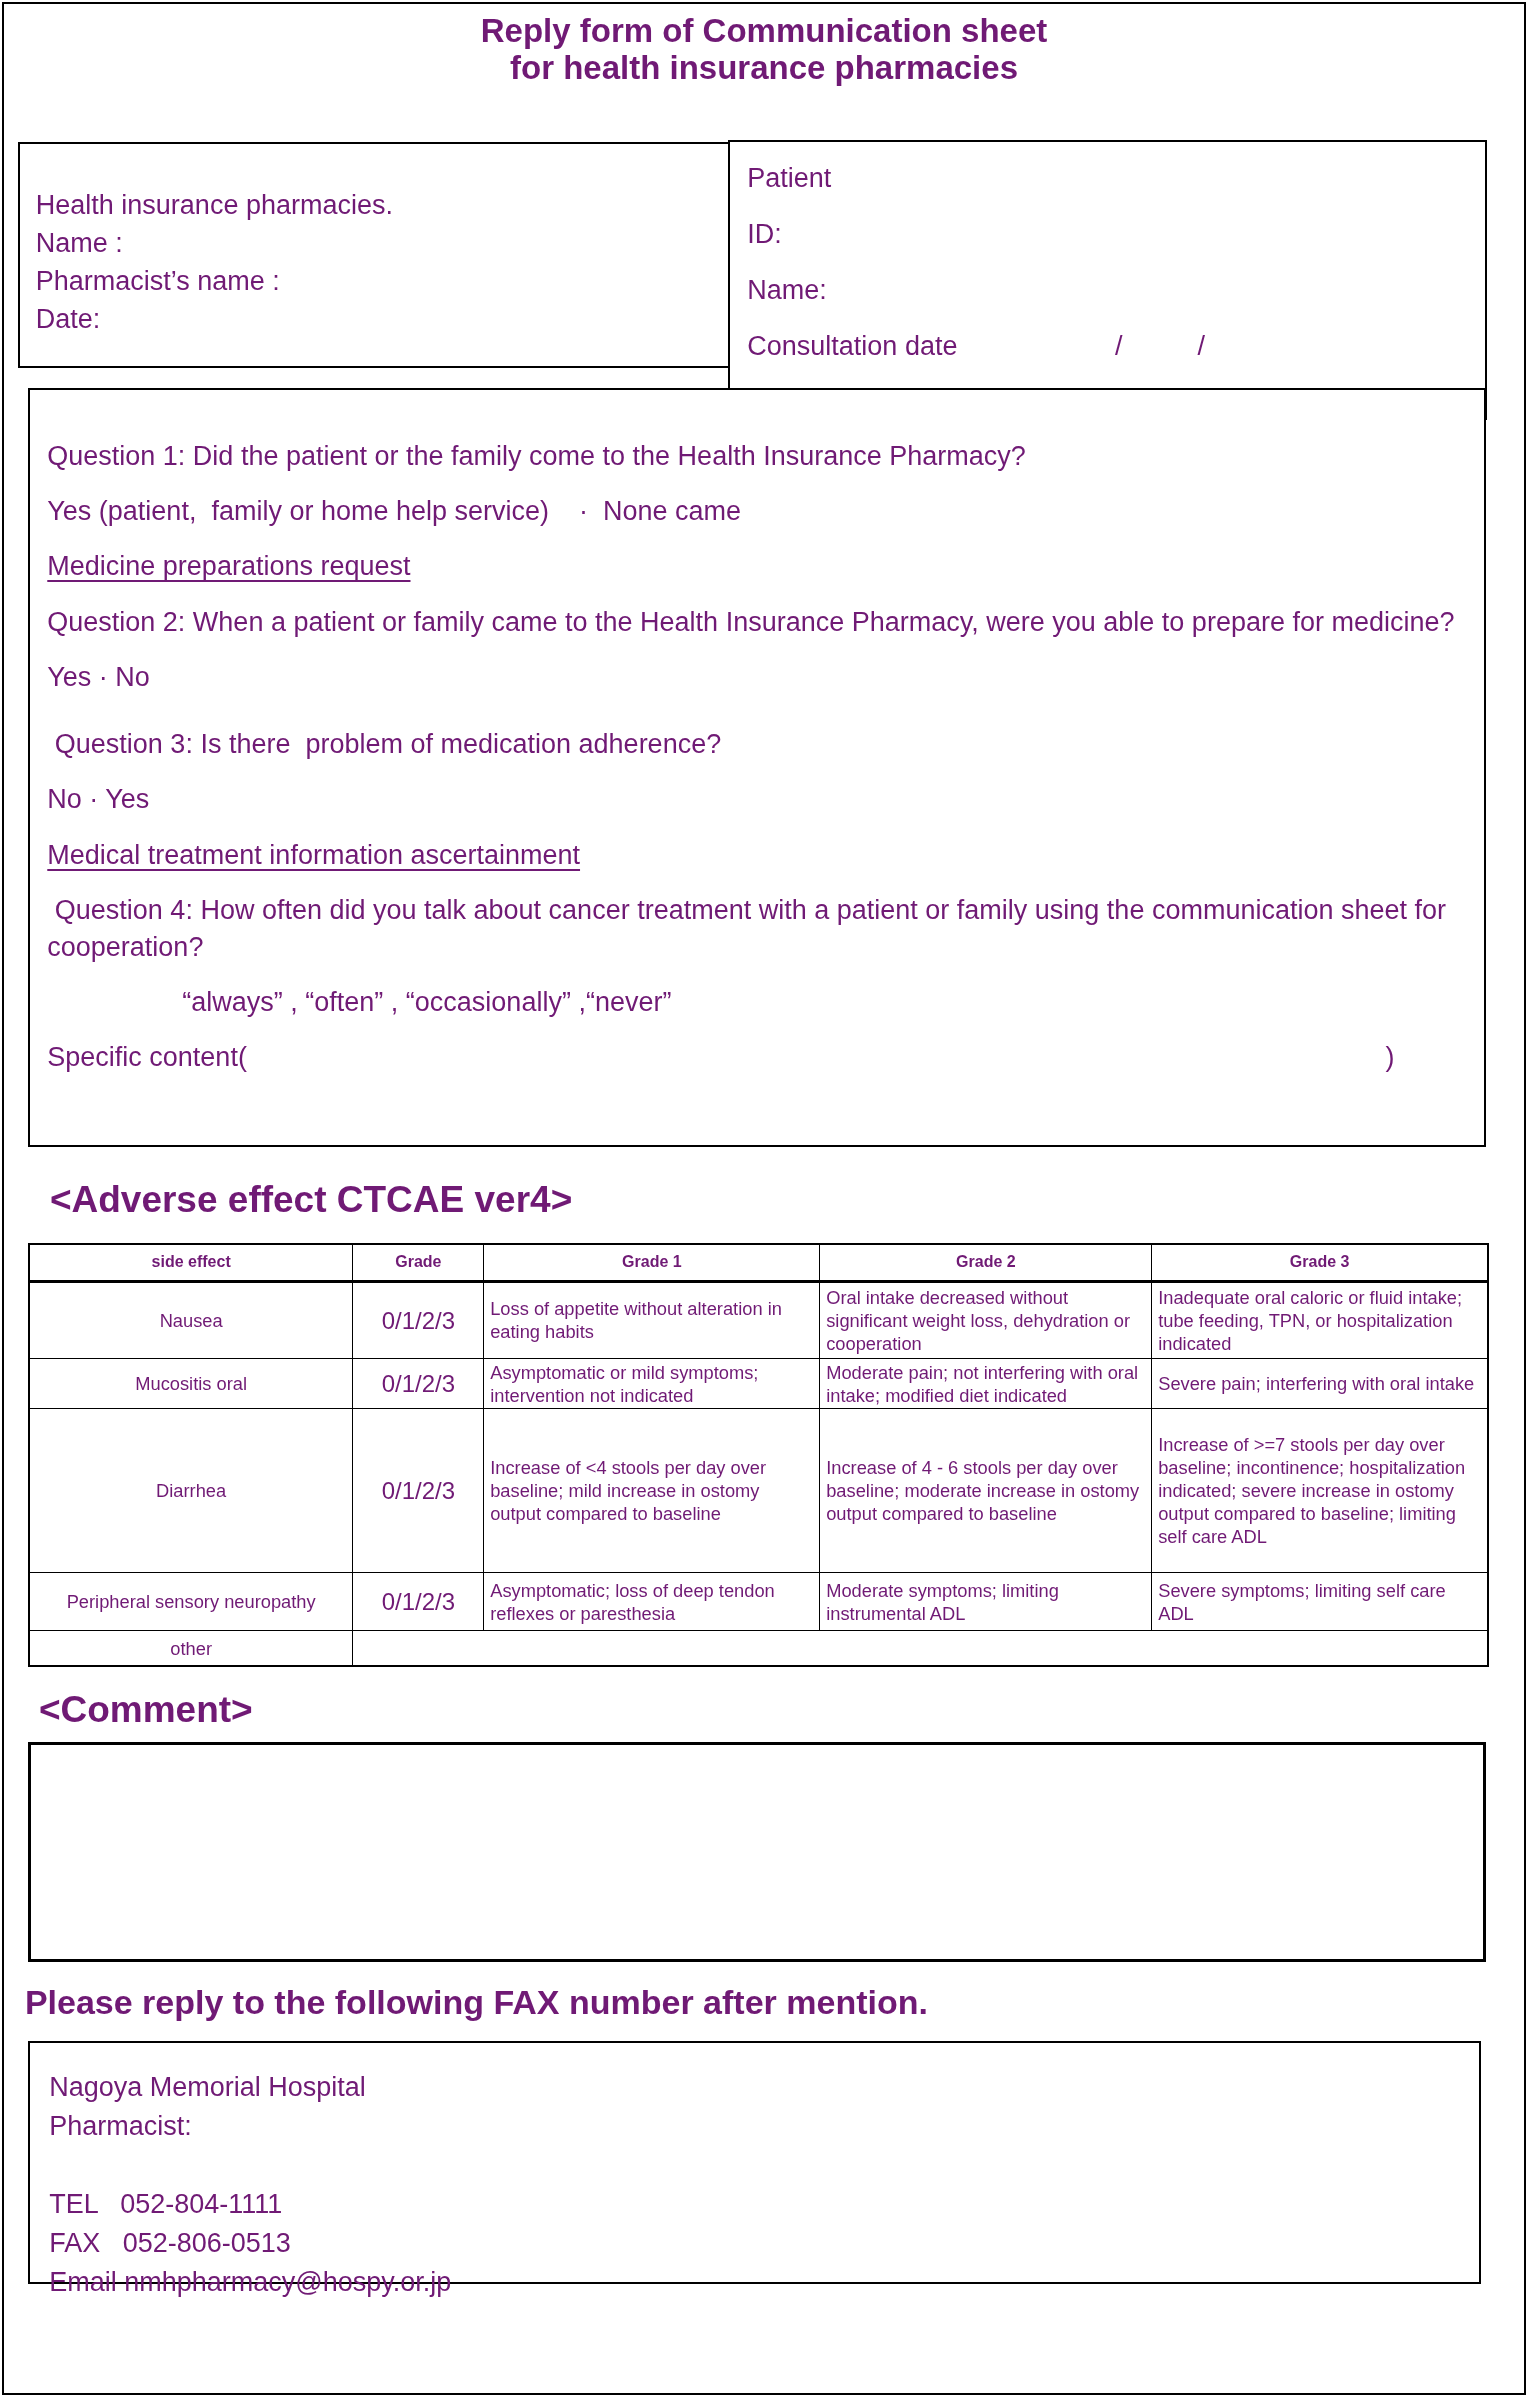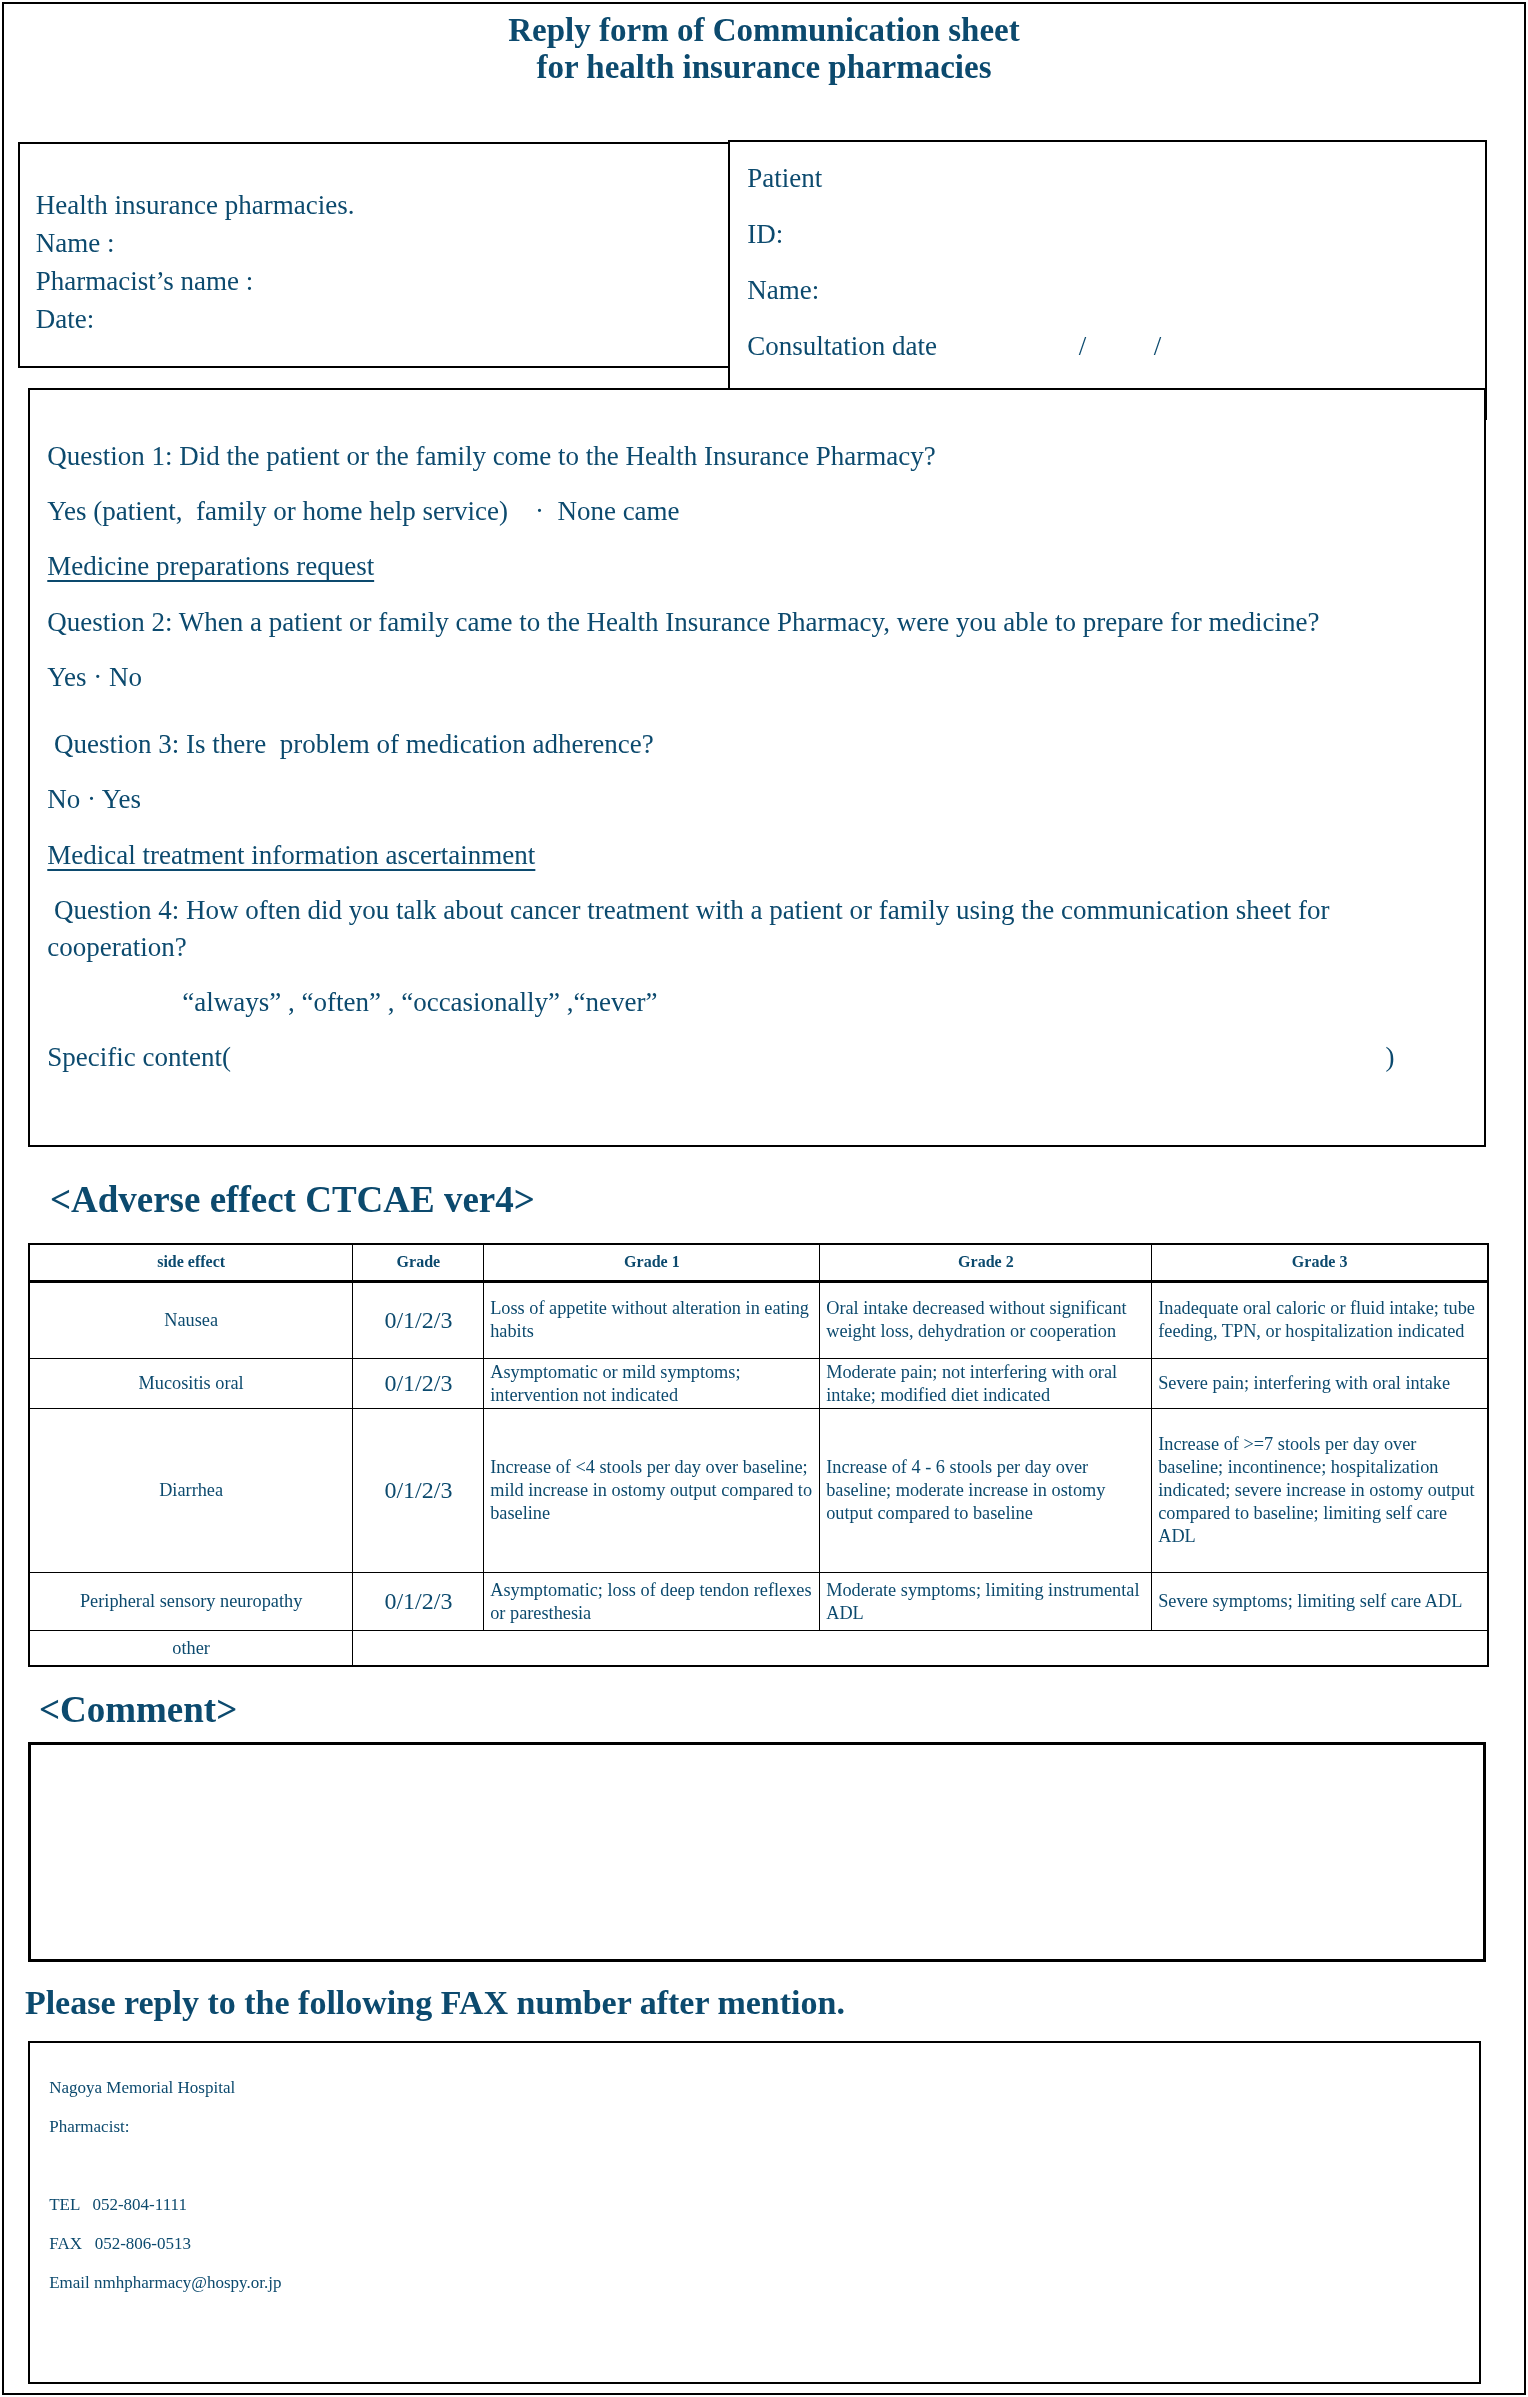--- a/index.html
+++ b/index.html
@@ -1,19 +1,19 @@
 <!DOCTYPE html>
 <html><head>
 <meta charset="utf-8">
 <style>
   html,body { margin:0; padding:0; background:#ffffff; }
   body { width:1528px; height:2397px; position:relative; color:#000; }
   .page {
     position:absolute; inset:1.9px; border:2.9px solid #000;
-    font-family:Liberation Serif, serif; color:#0c4a6e; background:#fff;
+    font-family:Liberation Sans, sans-serif; color:#701a75; background:#fff;
   }
   .title { position:absolute; top:7.7px; left:0; right:0; text-align:center;
            font-weight:bold; font-size:33px; line-height:37px; }
 
   .box { position:absolute; border:2.9px solid #000; box-sizing:border-box; background:#fff; }
 
   .pharmacy-box { left:14.5px; top:138px; width:815px; height:226px;
                   padding:42px 9.7px 0 15.4px; font-size:27px; line-height:38px; }
   .pharmacy-box div { white-space:pre; }
 
@@ -47,22 +47,22 @@
   .ctcae tr.r1 { height:50px; }
   .ctcae tr.r2 { height:164px; }
   .ctcae tr.r3 { height:58px; }
   .ctcae tr.r4 { height:35px; }
 
   .comment-box { position:absolute; left:24px; top:1738px; width:1458px; height:220px;
                  border:3.9px solid #000; box-sizing:border-box; background:#fff; }
 
   .fax-heading { position:absolute; left:21px; top:1979px; font-weight:bold; font-size:34px; line-height:39px; }
 
-  .fax-box { left:24px; top:2037px; width:1453px; height:343px;
-             padding:25px 9.7px 0 19.3px; font-size:17px; line-height:39px; }
+  .fax-box { left:24px; top:2037px; width:1453px; height:243px;
+             padding:25px 9.7px 0 19.3px; font-size:27px; line-height:39px; }
   .fax-box div { white-space:pre; }
   .blank-line { height:39px; }
 </style>
 </head>
 <body>
 
 <div class="page">
 
   <div class="title">
     <div>Reply form of Communication sheet</div>

